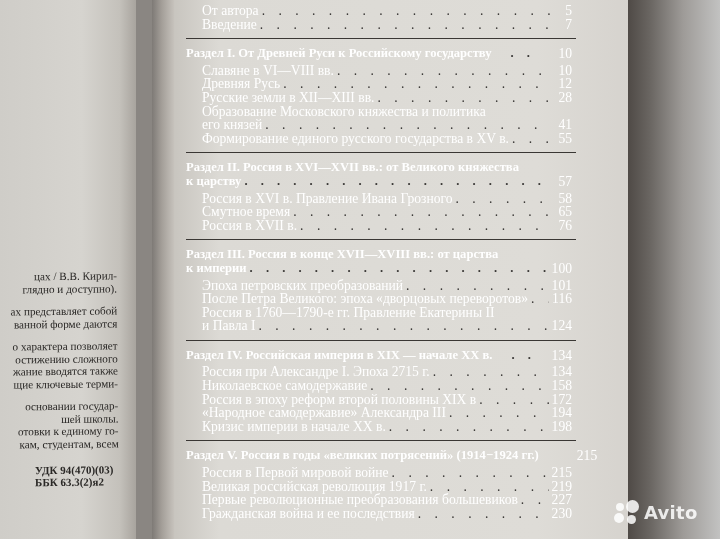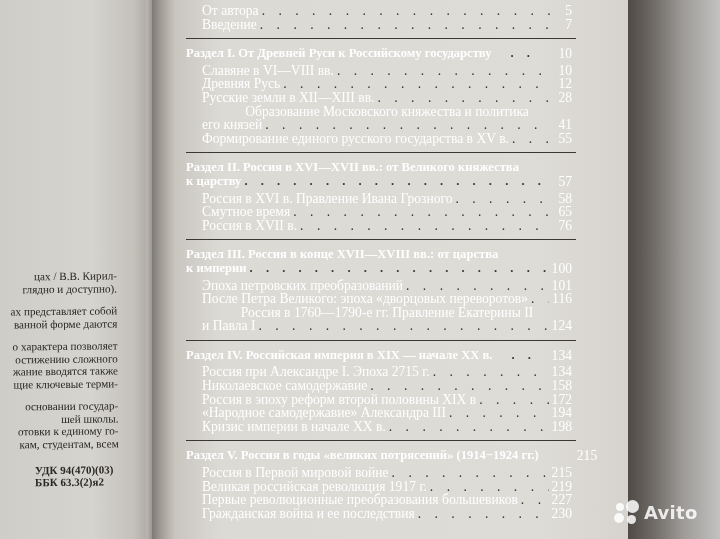--- a/index.html
+++ b/index.html
@@ -2,21 +2,21 @@
 <html><head>
 <meta charset="utf-8">
 <style>
   html, body { margin: 0; padding: 0; }
   body {
     width: 720px; height: 539px; overflow: hidden; position: relative;
     background: #8a8682;
     font-family: "Liberation Serif", "DejaVu Serif", serif;
   }
   .left-page {
-    position: absolute; left: 0; top: 0; width: 152px; height: 539px;
+    position: absolute; left: 0; top: 0; width: 136px; height: 539px;
     background: linear-gradient(90deg, #cfcdc8 0%, #d6d4cf 60%, #c4c1bb 88%, #a8a49e 100%);
     overflow: hidden;
   }
   .left-page .edge {
     position: absolute; left: 146px; top: 0; width: 6px; height: 539px;
     background: linear-gradient(90deg, #bdb9b3, #9b9791);
   }
   .gutter {
     position: absolute; left: 152px; top: 0; width: 22px; height: 539px;
     background: linear-gradient(90deg, #7e7a76 0%, #a49f99 45%, #c6c2bc 100%);
@@ -50,21 +50,21 @@
   .entry .title { white-space: nowrap; }
   .entry .dots {
     flex: 1; overflow: hidden; white-space: nowrap; margin: 0 3px;
     letter-spacing: 5px; color: #3a3836;
   }
   .entry .dots::before { content: ". . . . . . . . . . . . . . . . . . . . . . . . . . . . . . . . . . . . . . . . . . . . . . . . . . . . . . . . . . ."; }
   .entry .page { white-space: nowrap; min-width: 18px; text-align: right; }
   .sub { padding-left: 16px; }
   .section { font-weight: bold; font-size: 12.6px; gap: 16px; }
   .section .page { font-weight: normal; font-size: 13.6px; }
-  .two-line .first { white-space: nowrap; text-align: center; }
+  .two-line .first { white-space: nowrap; }
   .rule {
     height: 0; border-top: 1.5px solid #3a3734; margin: 7px 0 8px 0; width: 390px;
   }
   .avito {
     position: absolute; left: 614px; top: 500px; display: flex; align-items: center;
     color: rgba(255,255,255,0.85); font-family: "DejaVu Sans", sans-serif;
     font-weight: bold; font-size: 18px; letter-spacing: 0.3px;
   }
   .avito .logo { width: 26px; height: 24px; position: relative; margin-right: 4px; }
   .avito .logo span {

